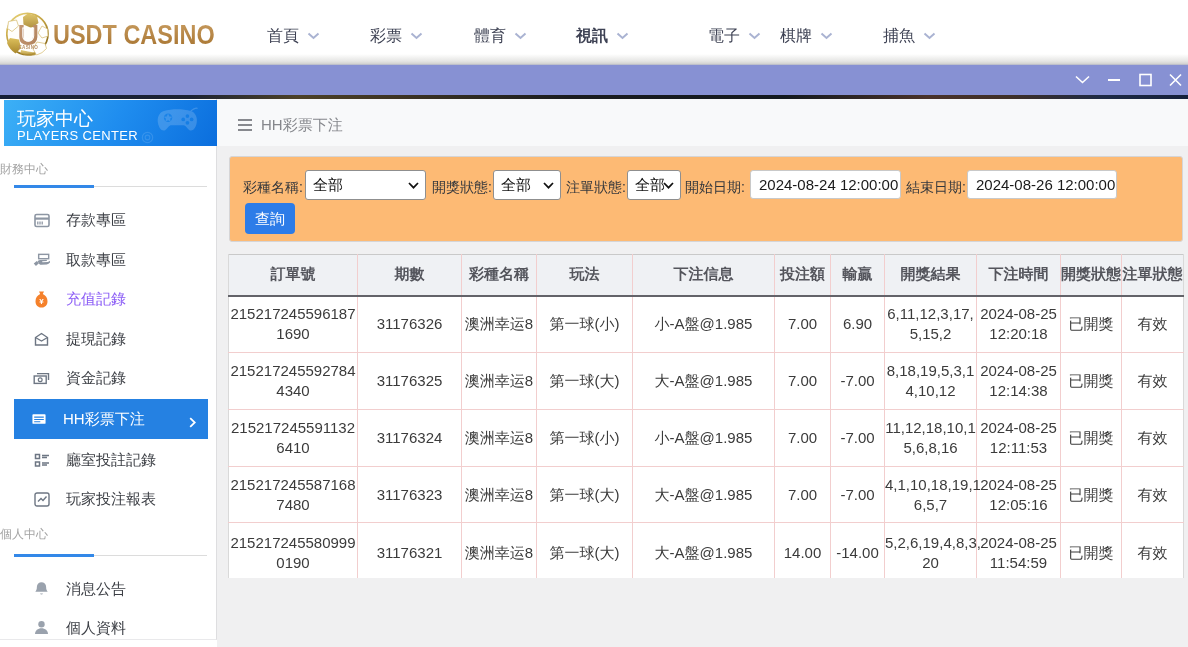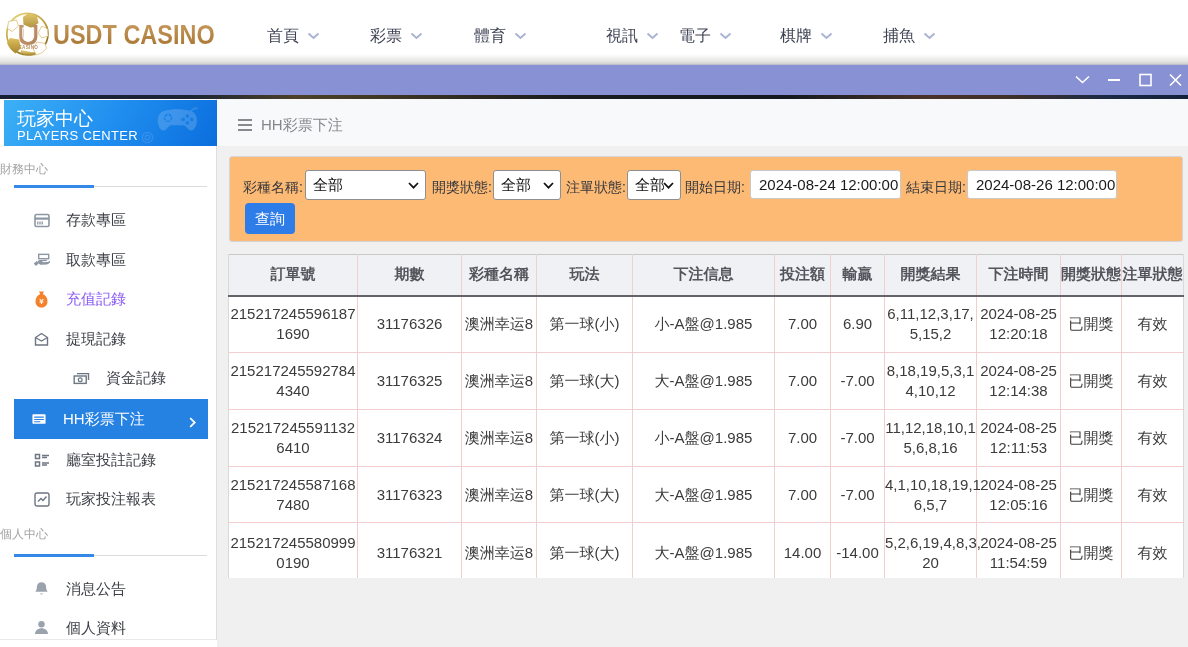--- a/index.html
+++ b/index.html
@@ -86,24 +86,24 @@
 <div id="nav">
     <div class="navit" style="left:267px;">首頁<svg width="13" height="8" viewBox="0 0 13 8" fill="none" stroke="#aab3d2" stroke-width="2">
         <path d="M1.5 1.5 L6.5 6 L11.5 1.5"></path>
       </svg></div>
     <div class="navit" style="left:370px;">彩票<svg width="13" height="8" viewBox="0 0 13 8" fill="none" stroke="#aab3d2" stroke-width="2">
         <path d="M1.5 1.5 L6.5 6 L11.5 1.5"></path>
       </svg></div>
     <div class="navit" style="left:474px;">體育<svg width="13" height="8" viewBox="0 0 13 8" fill="none" stroke="#aab3d2" stroke-width="2">
         <path d="M1.5 1.5 L6.5 6 L11.5 1.5"></path>
       </svg></div>
-    <div class="navit" style="left:606px;">視訊<svg width="13" height="8" viewBox="0 0 13 8" fill="none" stroke="#aab3d2" stroke-width="2">
-        <path d="M1.5 1.5 L6.5 6 L11.5 1.5"></path>
-      </svg></div>
-    <div class="navit" style="left:679px;">電子<svg width="13" height="8" viewBox="0 0 13 8" fill="none" stroke="#aab3d2" stroke-width="2">
+    <div class="navit" style="left:576px;font-weight:bold;">視訊<svg width="13" height="8" viewBox="0 0 13 8" fill="none" stroke="#aab3d2" stroke-width="2">
+        <path d="M1.5 1.5 L6.5 6 L11.5 1.5"></path>
+      </svg></div>
+    <div class="navit" style="left:708px;">電子<svg width="13" height="8" viewBox="0 0 13 8" fill="none" stroke="#aab3d2" stroke-width="2">
         <path d="M1.5 1.5 L6.5 6 L11.5 1.5"></path>
       </svg></div>
     <div class="navit" style="left:780px;">棋牌<svg width="13" height="8" viewBox="0 0 13 8" fill="none" stroke="#aab3d2" stroke-width="2">
         <path d="M1.5 1.5 L6.5 6 L11.5 1.5"></path>
       </svg></div>
     <div class="navit" style="left:883px;">捕魚<svg width="13" height="8" viewBox="0 0 13 8" fill="none" stroke="#aab3d2" stroke-width="2">
         <path d="M1.5 1.5 L6.5 6 L11.5 1.5"></path>
       </svg></div>
   </div>
 <div id="pbar">
@@ -175,21 +175,21 @@
       </div>
       <div class="mi " style="top:220.5px;">
         <span class="ic">
           <svg width="17" height="15" viewBox="0 0 17 15" fill="none" stroke="#6d7683" stroke-width="1.4">
             <path d="M2.5 5.5 L8.5 1.5 L14.5 5.5 V13 H2.5 Z"></path>
             <path d="M2.5 5.5 L8.5 9 L14.5 5.5" stroke-width="1.2"></path>
           </svg>
         </span>
         <span class="tx">提現記錄</span>
       </div>
-      <div class="mi " style="top:260px;margin-left:40px;">
+      <div class="mi " style="top:260px;">
         <span class="ic">
           <svg width="17" height="15" viewBox="0 0 17 15" fill="none" stroke="#6d7683">
             <path d="M4 2.6 h11.5 v6.5" stroke-width="1.4"></path>
             <rect x="1.2" y="5" width="12" height="7.4" stroke-width="1.4"></rect>
             <circle cx="7.2" cy="8.7" r="1.9" stroke-width="1.2"></circle>
           </svg>
         </span>
         <span class="tx">資金記錄</span>
       </div>
       <div class="mi " style="top:342px;">

